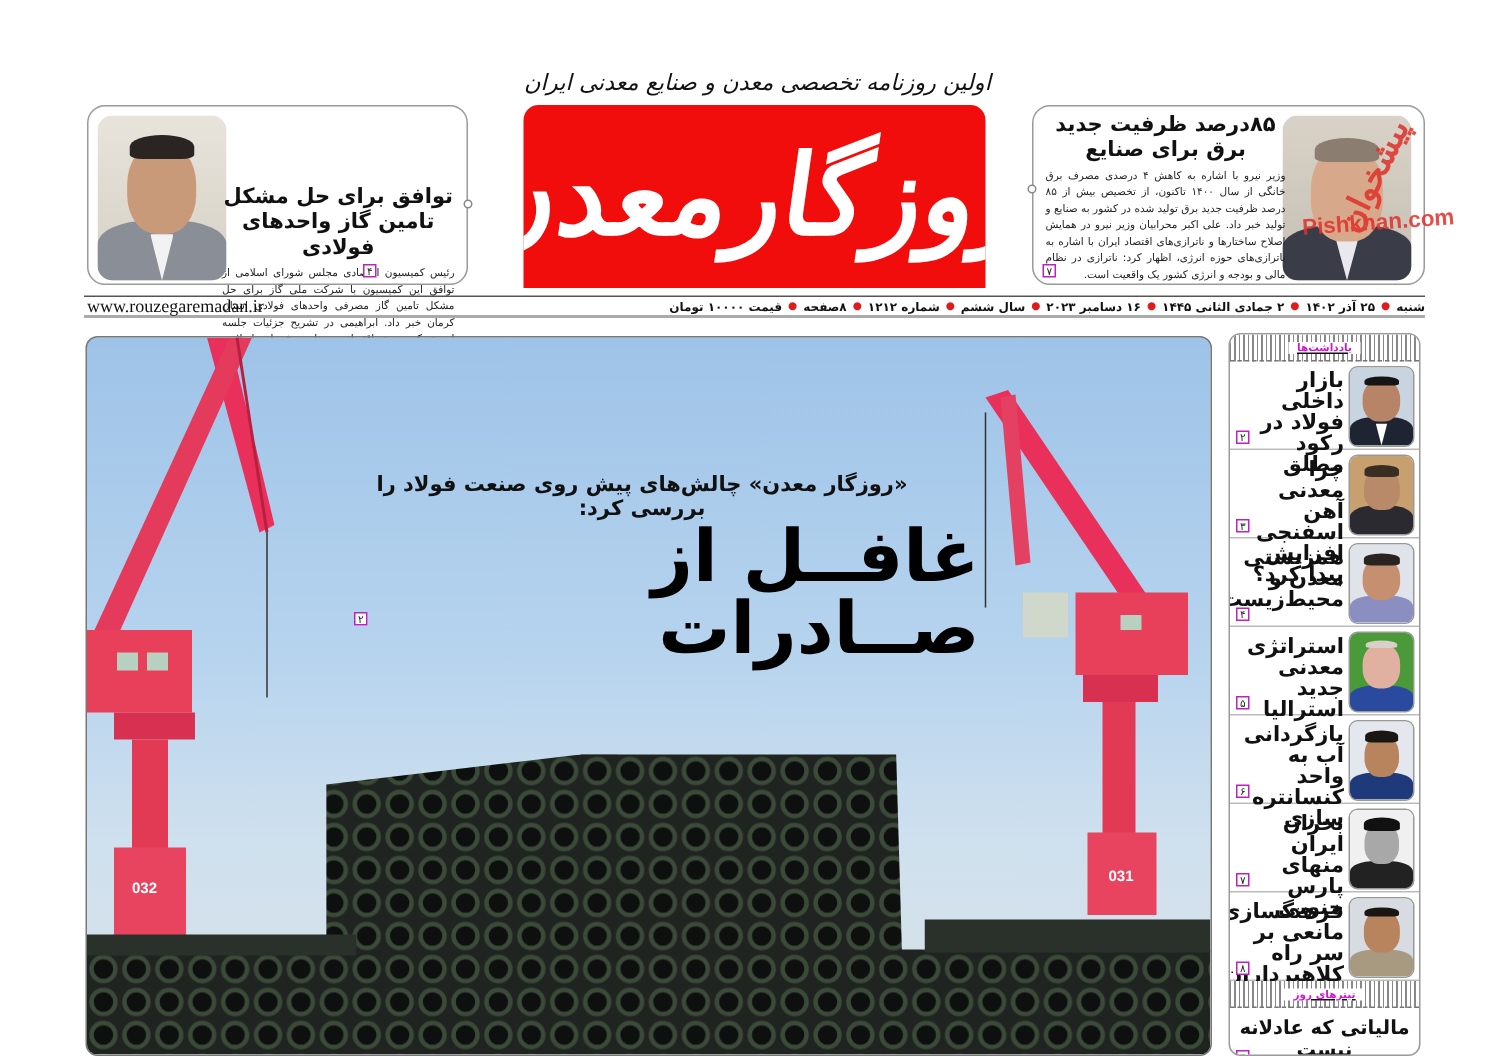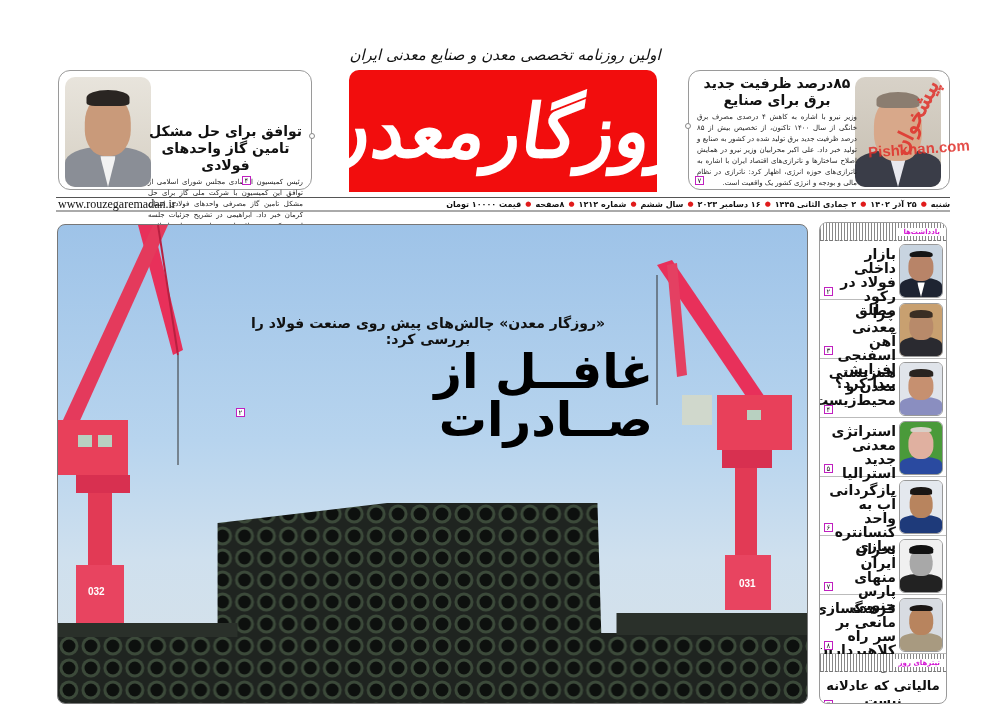--- a/index.html
+++ b/index.html
@@ -83,23 +83,24 @@
     font-weight: bold; font-size: 48px; color: #000; letter-spacing: 2px; line-height: 1;
   }
   .main-tag { position: absolute; left: 178px; top: 183px; }
 
   
   .sidebar {
     position: absolute; left: 819px; top: 222px; width: 128px; height: 482px;
     border: 1px solid #9a9a9a; border-radius: 8px; background: #fff; overflow: hidden;
   }
   .sec-head {
-    height: 18px; position: relative; display: flex; align-items: center; justify-content: flex-end;
+    height: 18px; position: relative; display: flex; align-items: center; justify-content: center;
     background: repeating-linear-gradient(90deg, #888 0 1px, #fff 1px 3px);
     border-bottom: 1px dashed #777;
+    text-decoration: underline;
   }
   .sec-head span {
     background: #fff; color: #d414d4; font-size: 7px; font-weight: bold; padding: 0 6px; direction: rtl;
   }
   .note {
     position: relative; height: 59px; border-bottom: 1px solid #bbb; padding: 3px 3px 2px 3px;
   }
   .note .thumb {
     position: absolute; right: 3px; top: 3px; width: 44px; height: 54px; border-radius: 6px; overflow: hidden;
     border: 1px solid #999;

